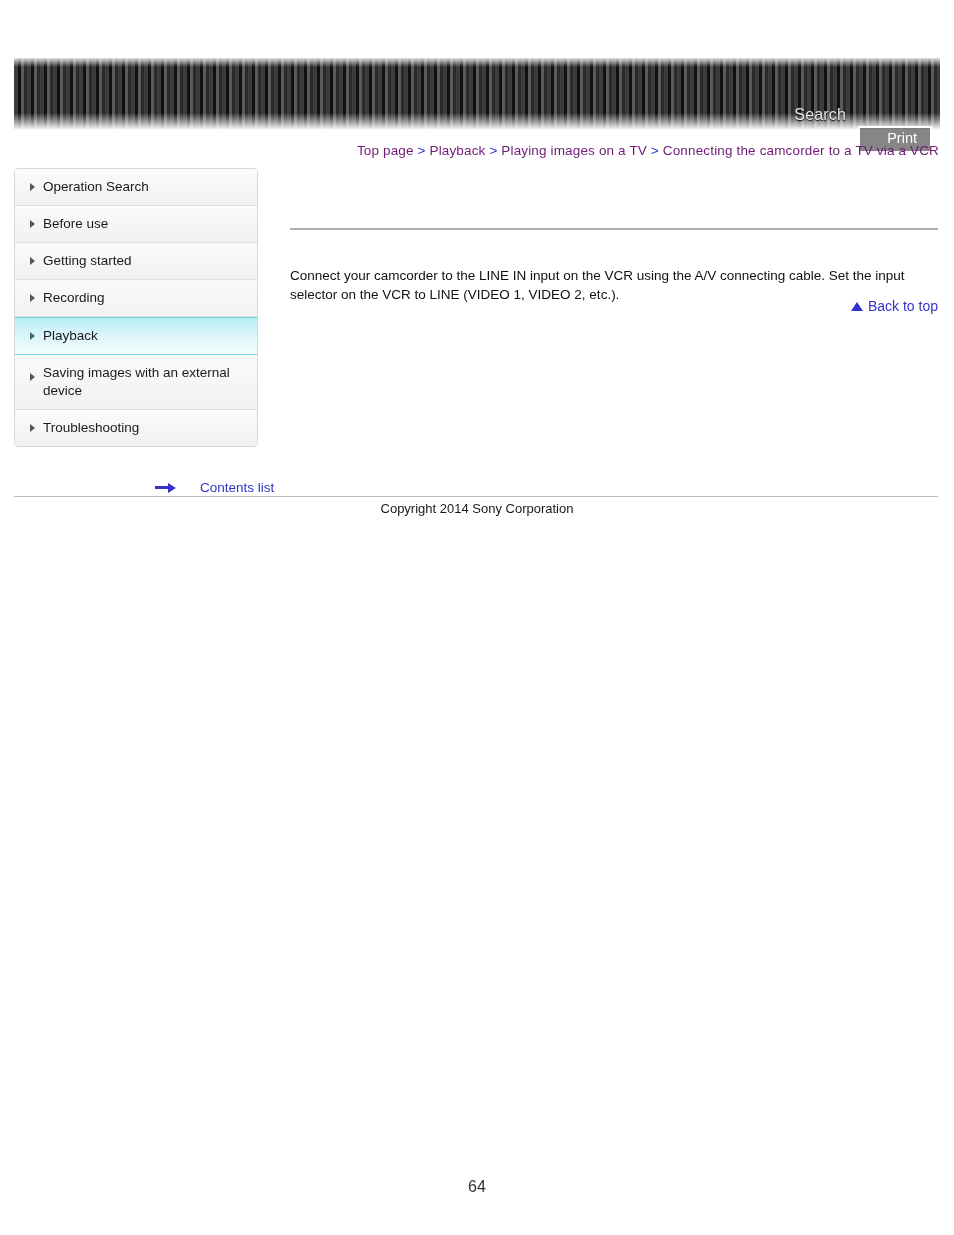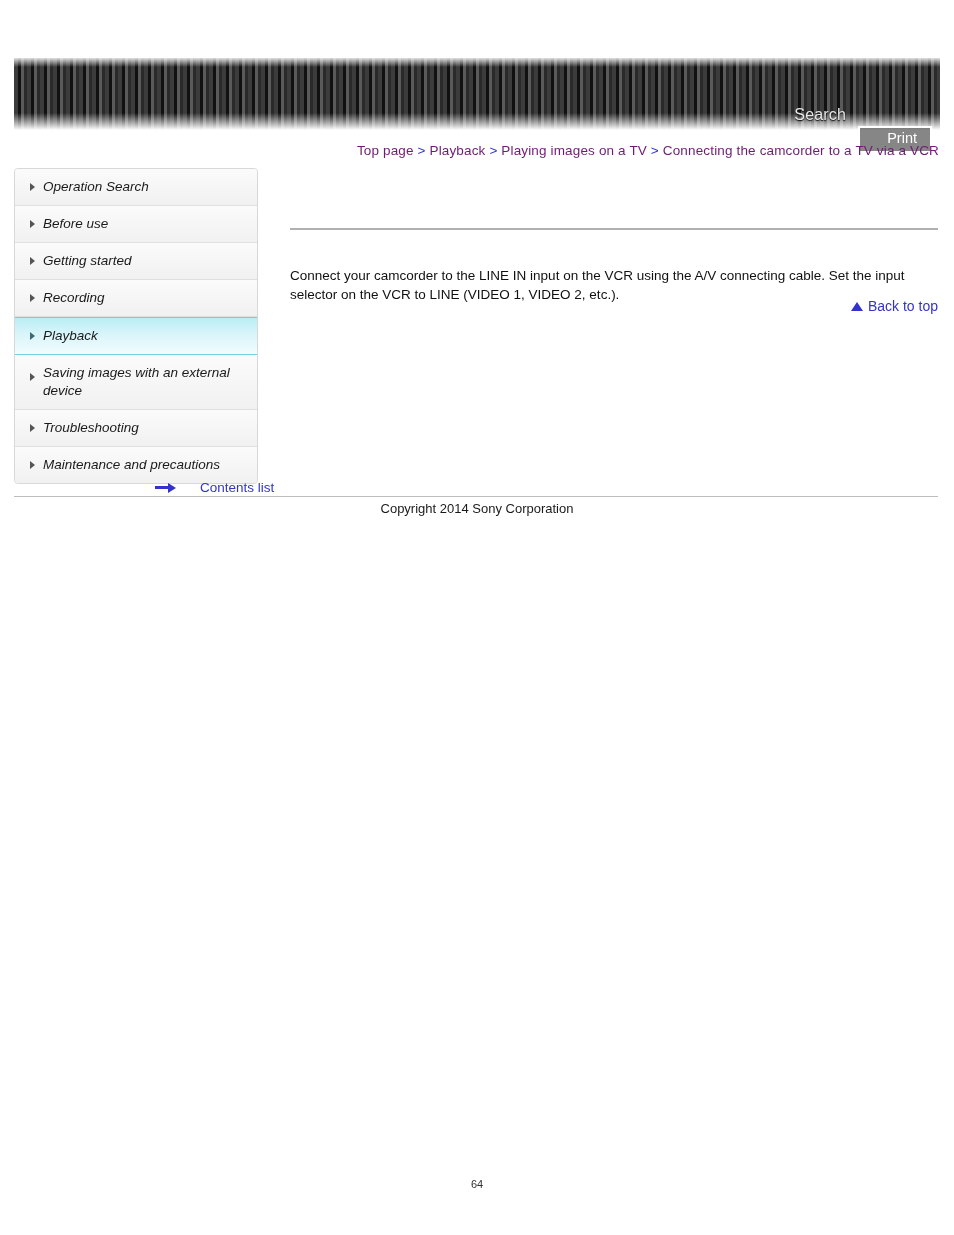--- a/index.html
+++ b/index.html
@@ -82,21 +82,20 @@
   .sidebar {
     position: absolute;
     left: 14px;
     top: 168px;
     width: 244px;
     background: #f4f4f4;
     border: 1px solid #d8d8d8;
     border-radius: 4px;
     box-sizing: border-box;
     overflow: hidden;
-    font-style: italic;
   }
   .nav-item {
     position: relative;
     padding: 9px 10px 9px 28px;
     font-size: 13.5px;
     color: #1a1a1a;
     line-height: 18px;
     border-bottom: 1px solid #e0e0e0;
     background: linear-gradient(to bottom, #fbfbfb 0%, #f1f1f1 100%);
     box-sizing: border-box;
@@ -210,21 +209,21 @@
     text-align: center;
     font-size: 13px;
     color: #1a1a1a;
   }
   .page-number {
     position: absolute;
     left: 0;
     top: 1178px;
     width: 954px;
     text-align: center;
-    font-size: 11px;
+    font-size: 16px;
     color: #333333;
   }
 </style>
 </head>
 <body>
 
 <div class="header">
   <div class="header-stripes"></div>
   <div class="header-controls">
     <span class="search-link">Search</span>
@@ -258,24 +257,20 @@
     <span>Playback</span>
   </div>
   <div class="nav-item two-line">
     <span class="bullet"></span>
     <span>Saving images with an external device</span>
   </div>
   <div class="nav-item">
     <span class="bullet"></span>
     <span>Troubleshooting</span>
   </div>
-  <div class="nav-item">
-    <span class="bullet"></span>
-    <span>Maintenance and precautions</span>
-  </div>
 </nav>
 
 <a class="contents-list">
   <span class="arrow-right-icon"></span>
   <span>Contents list</span>
 </a>
 
 <div class="content-rule"></div>
 
 <p class="body-text">Connect your camcorder to the LINE IN input on the VCR using the A/V connecting cable. Set the input selector on the VCR to LINE (VIDEO 1, VIDEO 2, etc.).</p>

